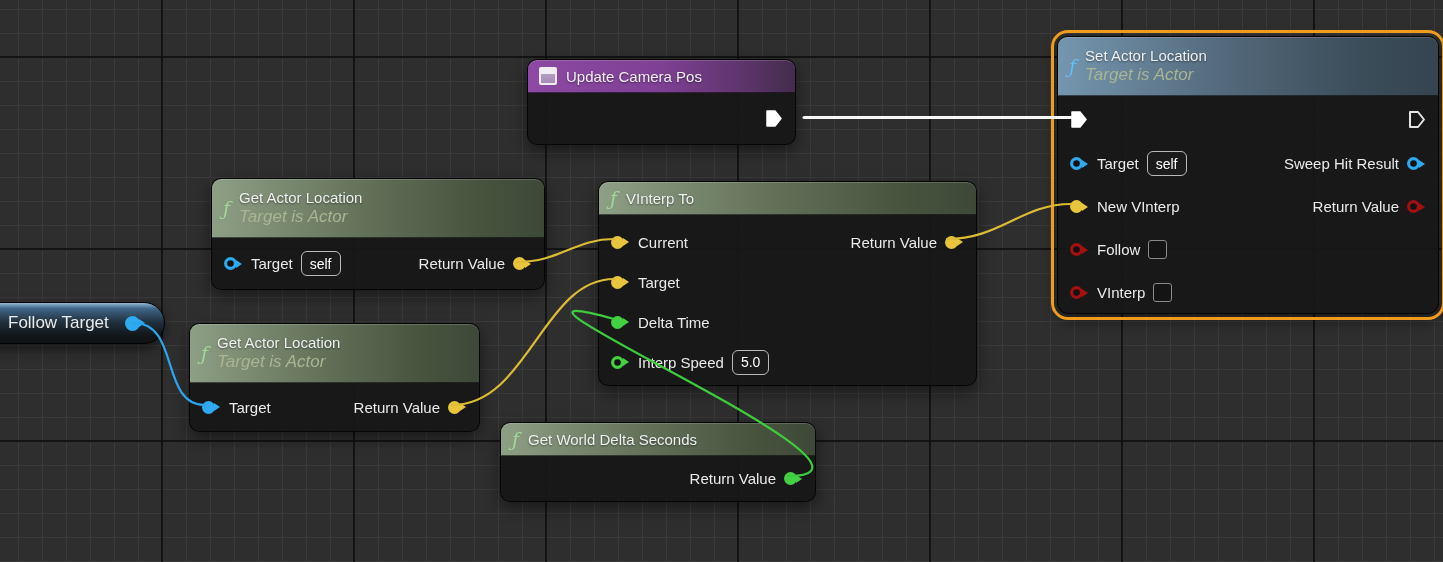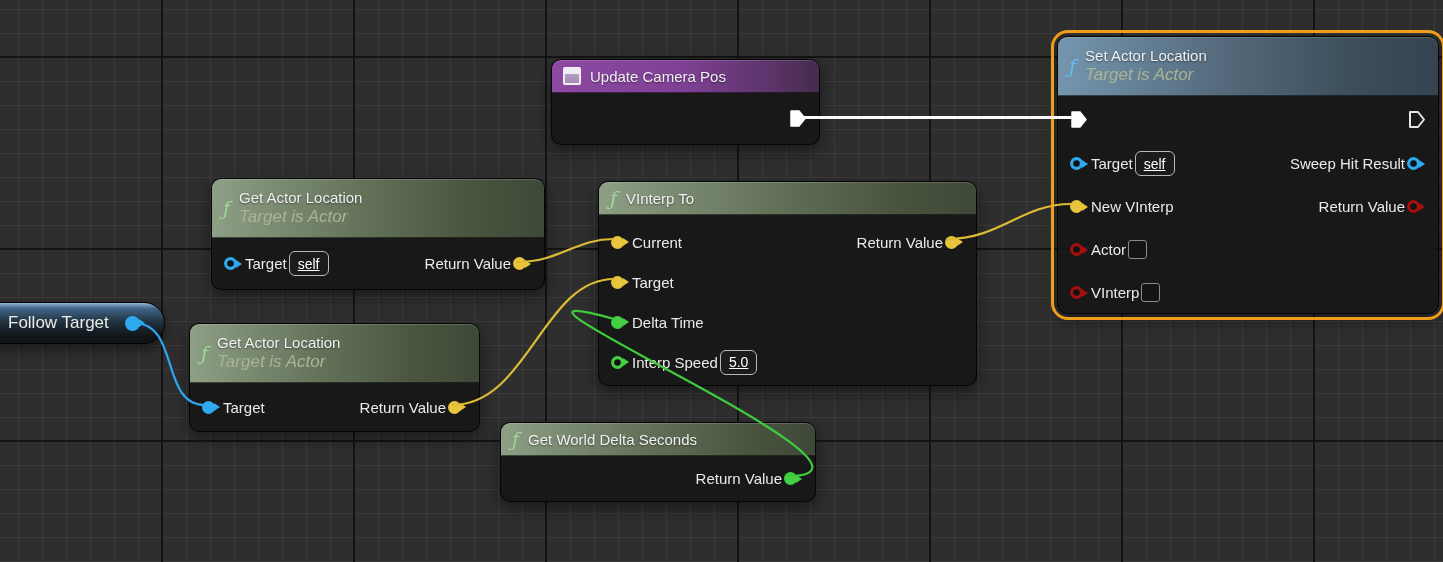--- a/index.html
+++ b/index.html
@@ -36,34 +36,34 @@
   .hdr.purple{background:linear-gradient(90deg,#8d49a3 0%,#7e4094 50%,#5c3469 82%,#432c4d 100%);}
   .hcol{display:flex;flex-direction:column;justify-content:center;}
   .tt{font-weight:normal;color:#f0f0f0;text-shadow:0 1px 2px rgba(0,0,0,.45);white-space:nowrap;}
   .st{font-style:italic;color:#a9b593;font-size:17px;margin-top:1px;white-space:nowrap;}
   .ficon{font-family:"DejaVu Serif",serif;font-style:italic;font-size:19px;line-height:1;flex:none;}
   .ficon.g{color:#9fd898;}
   .ficon.b{color:#64bdf2;}
   .evicon{width:14px;height:14px;border:2px solid #eee;border-radius:2px;flex:none;
     background:linear-gradient(180deg,#f2ecf5 0%,#f2ecf5 35%,#b49cc2 36%,#a78cb7 100%);}
   .row{display:flex;align-items:center;padding:0 12px;justify-content:space-between;}
-  .grp{display:flex;align-items:center;gap:2px;min-width:0;}
+  .grp{display:flex;align-items:center;gap:8px;min-width:0;}
   .grp.r{margin-left:auto;}
   .lbl{white-space:nowrap;color:#eaeaea;}
   .pin{width:13px;height:13px;border-radius:50%;position:relative;flex:none;margin-right:6px;}
   .pin::after{content:"";position:absolute;left:12px;top:2.5px;width:0;height:0;
     border:4px solid transparent;border-right:none;border-left:6px solid var(--c);}
   .pin.f{background:var(--c);}
   .pin.h{box-shadow:inset 0 0 0 3.2px var(--c);background:rgba(10,10,10,.45);}
   .yellow{--c:#e9c53e;}
   .green{--c:#43d043;}
   .blue{--c:#2fa9ef;}
   .red{--c:#a31010;}
   .vbox{border:1.5px solid #b9b9b9;border-radius:6px;background:rgba(30,30,30,.5);
-    padding:0 8px;height:23px;display:flex;align-items:center;font-size:14px;color:#fff;flex:none;text-decoration:underline;}
+    padding:0 8px;height:23px;display:flex;align-items:center;font-size:14px;color:#fff;flex:none;}
   .cbox{width:17px;height:17px;border:1px solid #8a8a8a;border-radius:3px;background:rgba(18,18,18,.6);flex:none;}
   .execsvg{display:block;flex:none;}
   #wires{position:absolute;left:0;top:0;z-index:50;pointer-events:none;}
   
   .vget{
     position:absolute;left:-45px;top:302px;width:210px;height:42px;border-radius:21px;
     border:1px solid #000;box-shadow:0 5px 12px rgba(0,0,0,.5);
     background:linear-gradient(180deg,#8fb6d2 0%,#3f6587 14%,#20303d 48%,#121619 82%,#101316 100%);
     display:flex;align-items:center;padding-left:52px;box-sizing:border-box;
     color:#fff;font-size:17px;font-family:"Liberation Sans",sans-serif;
@@ -74,21 +74,21 @@
 </head>
 <body>
 
 <div id="canvas">
 
   <div class="vget">
     <span class="lbl">Follow Target</span>
     <span class="pin f blue"></span>
   </div>
 
-  <div class="node" style="left:551px;top:59px;width:267px;height:84px;">
+  <div class="node" style="left:527px;top:59px;width:267px;height:84px;">
     <div class="hdr purple h1">
       <span class="evicon"></span>
       <span class="tt">Update Camera Pos</span>
     </div>
     <div class="row" style="height:50px;">
       <span class="grp r">
         <svg class="execsvg" width="18" height="19" viewBox="0 0 18 19">
           <polygon points="2,2 10,2 16,9.5 10,17 2,17" fill="#ffffff" stroke="#ffffff" stroke-width="1.5" stroke-linejoin="round"></polygon>
         </svg>
       </span>
@@ -224,21 +224,21 @@
         <span class="lbl">New VInterp</span>
       </span>
       <span class="grp r">
         <span class="lbl">Return Value</span>
         <span class="pin h red"></span>
       </span>
     </div>
     <div class="row" style="height:43px;">
       <span class="grp">
         <span class="pin h red"></span>
-        <span class="lbl">Actor</span>
+        <span class="lbl">Follow</span>
         <span class="cbox"></span>
       </span>
     </div>
     <div class="row" style="height:43px;">
       <span class="grp">
         <span class="pin h red"></span>
         <span class="lbl">VInterp</span>
         <span class="cbox"></span>
       </span>
     </div>

